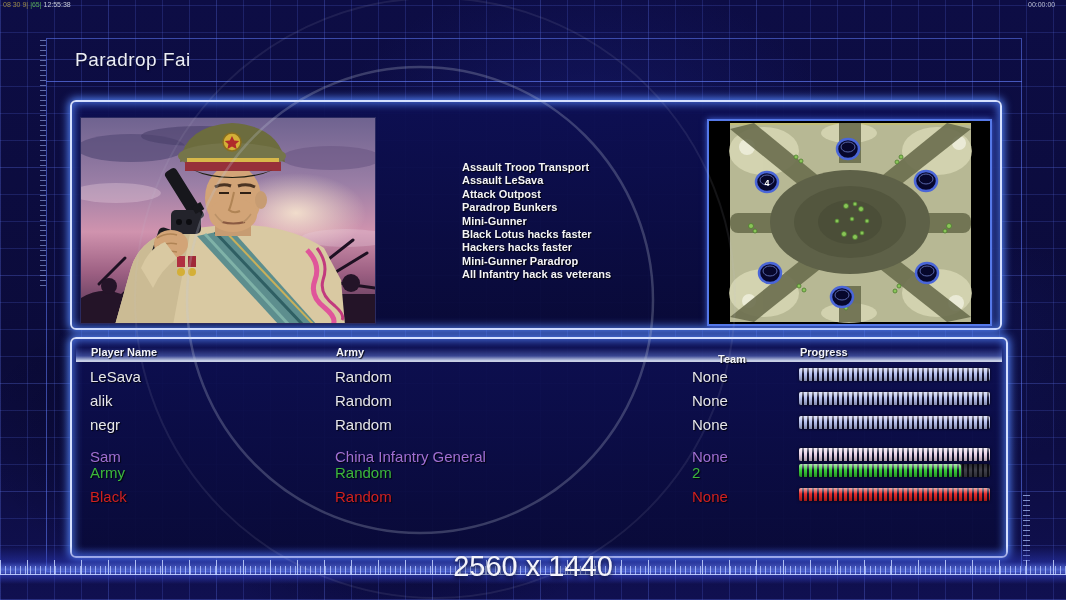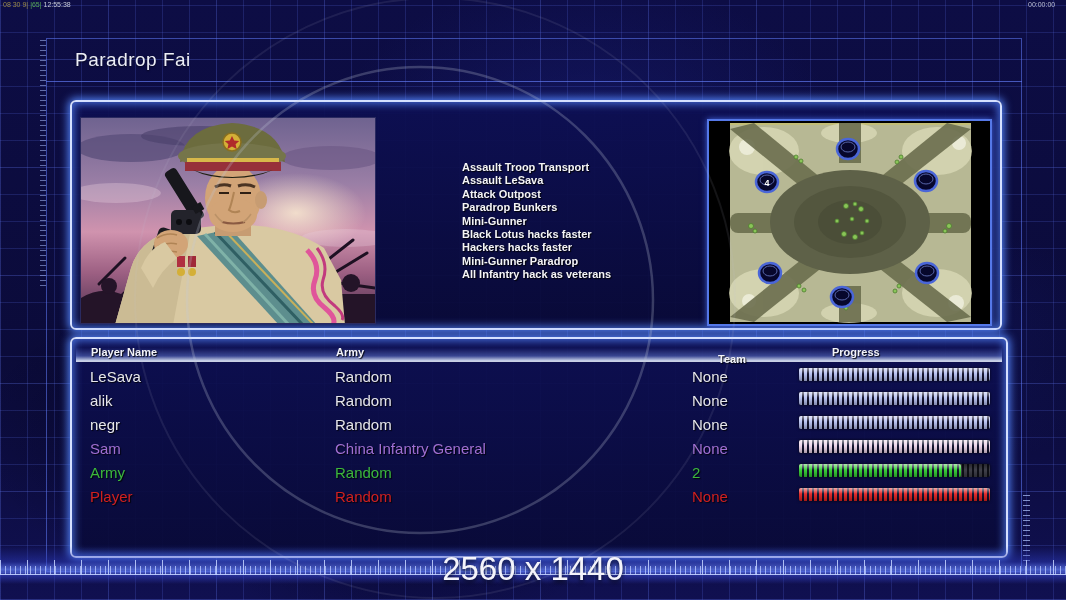--- a/index.html
+++ b/index.html
@@ -67,21 +67,21 @@
   .map-frame { position:absolute; left:635px; top:17px; width:285px; height:207px;
     border:2px solid #5578e8; box-shadow:0 0 6px rgba(80,120,255,.8), inset 0 0 4px rgba(60,90,220,.5);
     background:#000; }
 
   
   .thead { position:absolute; left:4px; top:4px; right:4px; height:19px;
     background:linear-gradient(180deg, rgba(10,10,60,0) 25%, rgba(130,160,255,.38) 72%, rgba(228,238,255,.9) 100%);
     border-bottom:1px solid rgba(235,242,255,.85); }
   .th { position:absolute; top:3px; font-size:11px; font-weight:bold; color:#f2f3f8;
     text-shadow:1px 1px 1px rgba(0,0,0,.9); white-space:nowrap; }
-  .th-name { left:15px; } .th-army { left:260px; } .th-team { left:642px;margin-top:7px; } .th-progress { left:756px;text-align:right; }
+  .th-name { left:15px; } .th-army { left:260px; } .th-team { left:642px;margin-top:7px; } .th-progress { left:724px;text-align:right; }
   .rows { position:absolute; inset:0; }
   .player-row { position:absolute; left:0; width:100%; height:24px; font-size:15px;
     text-shadow:1px 1px 1px rgba(0,0,0,.85); }
   .cell { position:absolute; top:5px; white-space:nowrap; }
   .cell.name { left:18px; }
   .cell.army { left:263px; }
   .cell.team { left:620px; width:73px; text-align:left; }
   .bar { position:absolute; left:727px; top:5px; width:191px; height:13px; border-radius:2px;
     background:
       linear-gradient(180deg, rgba(0,0,0,.4), rgba(0,0,0,0) 45%, rgba(0,0,0,.3)),
@@ -95,21 +95,21 @@
   
   .bottom-band { position:absolute; left:0; top:546px; width:1066px; height:38px; z-index:5;
     background:linear-gradient(180deg, rgba(25,25,110,0) 0%, rgba(45,60,190,.5) 42%,
       rgba(100,128,248,.75) 62%, rgba(52,66,195,.6) 78%, rgba(18,18,78,.15) 100%); }
   .ticks-small { position:absolute; left:0; top:566px; width:1066px; height:9px; z-index:5;
     background:repeating-linear-gradient(90deg, rgba(185,200,255,.8) 0 1px, transparent 1px 5px); }
   .ticks-big { position:absolute; left:0; top:560px; width:1066px; height:15px; z-index:5;
     border-bottom:1px solid rgba(195,210,255,.9);
     background:repeating-linear-gradient(90deg, rgba(195,210,255,.85) 0 1px, transparent 1px 27px); }
   .resolution-label { position:absolute; left:0; top:550px; width:1066px; text-align:center;
-    font-size:33px; color:#f4f4fb; z-index:7; text-shadow:0 2px 4px rgba(0,0,0,.8); }
+    font-size:29px; color:#f4f4fb; z-index:7; text-shadow:0 2px 4px rgba(0,0,0,.8); }
 </style>
 </head>
 <body>
 
 <div class="grid-overlay"></div>
 
 <svg class="reticle" width="1066" height="600">
   <circle cx="420" cy="300" r="233" fill="none" stroke="rgba(195,200,218,0.26)" stroke-width="2.5"></circle>
   <circle cx="435" cy="298" r="300" fill="none" stroke="rgba(195,200,218,0.10)" stroke-width="2"></circle>
 </svg>
@@ -337,40 +337,40 @@
 
   <div class="player-row" style="top: 72px; color: rgb(230, 230, 236);">
     <span class="cell name">negr</span>
     <span class="cell army">Random</span>
     <span class="cell team">None</span>
     <span class="bar">
       <span class="bar-fill" style="width: 100%; --seg: #b6c0f0;"></span>
     </span>
   </div>
 
-  <div class="player-row" style="top: 96px; color: rgb(160, 111, 210);">
+  <div class="player-row" style="top: 104px; color: rgb(160, 111, 210);">
     <span class="cell name">Sam</span>
     <span class="cell army">China Infantry General</span>
     <span class="cell team">None</span>
     <span class="bar">
       <span class="bar-fill" style="width: 100%; --seg: #ecd4ea;"></span>
     </span>
   </div>
 
   <div class="player-row" style="top: 120px; color: rgb(60, 184, 60);">
     <span class="cell name">Army</span>
     <span class="cell army">Random</span>
     <span class="cell team">2</span>
     <span class="bar">
       <span class="bar-fill" style="width: 85%; --seg: #31cd31;"></span>
     </span>
   </div>
 
   <div class="player-row" style="top: 144px; color: rgb(208, 32, 32);">
-    <span class="cell name">Player</span>
+    <span class="cell name">Black</span>
     <span class="cell army">Random</span>
     <span class="cell team">None</span>
     <span class="bar">
       <span class="bar-fill" style="width: 100%; --seg: #e22222;"></span>
     </span>
   </div>
 </div>
 </div>
 
 <div class="bottom-band"></div>

